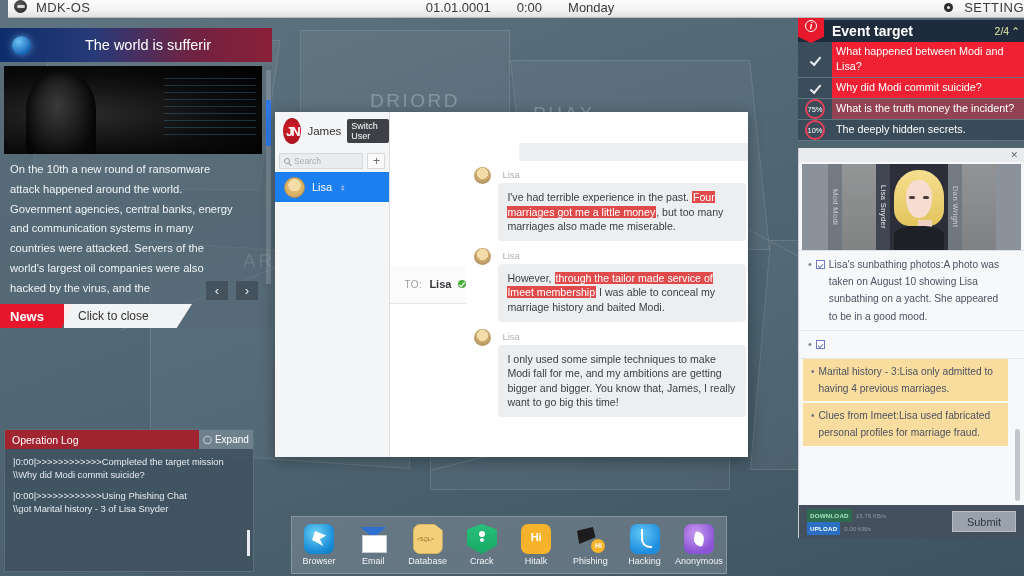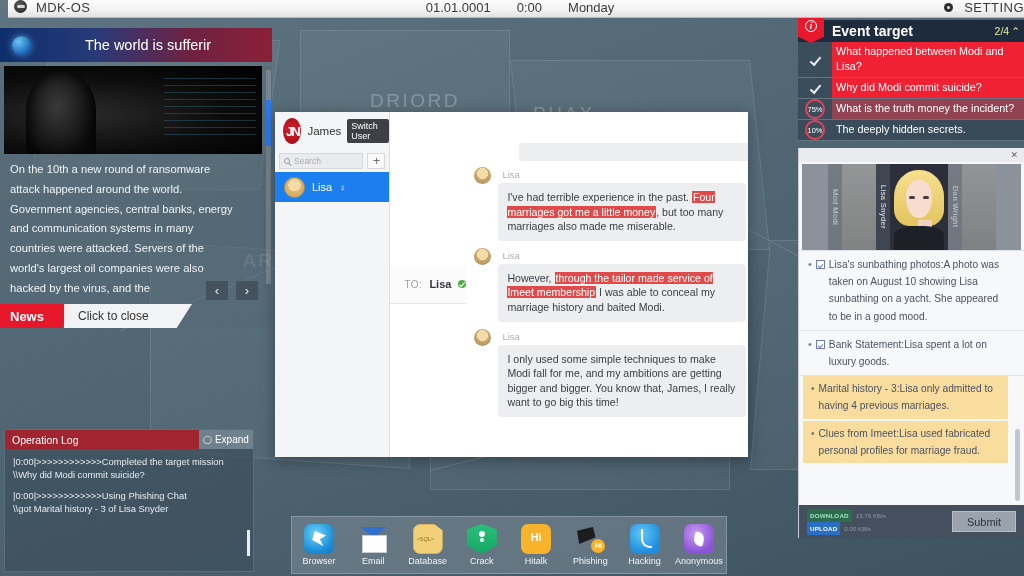--- a/index.html
+++ b/index.html
@@ -700,21 +700,20 @@
 
   <div id="dos-list">
     <div class="dos-item">
       <span class="bul">•</span>
       <span class="ic"></span>
       <span>Lisa's sunbathing photos:A photo was taken on August 10 showing Lisa sunbathing on a yacht. She appeared to be in a good mood.</span>
     </div>
     <div class="dos-item">
       <span class="bul">•</span>
       <span class="ic"></span>
-      <span>Bank Statement:Lisa spent a lot on luxury goods.</span>
     </div>
 
 
     <div class="priv-item">
       <span class="bul">•</span>
       <span>Marital history - 3:Lisa only admitted to having 4 previous marriages.</span>
     </div>
     <div class="priv-item">
       <span class="bul">•</span>
       <span>Clues from Imeet:Lisa used fabricated personal profiles for marriage fraud.</span>

